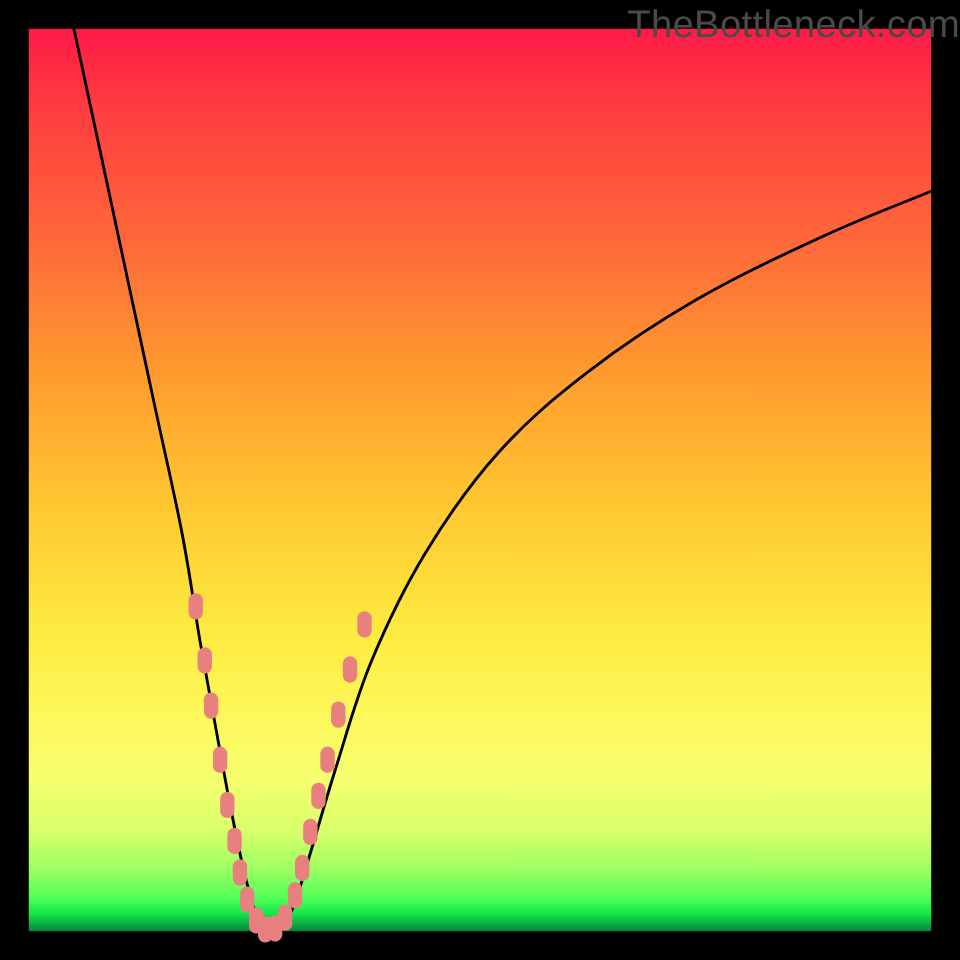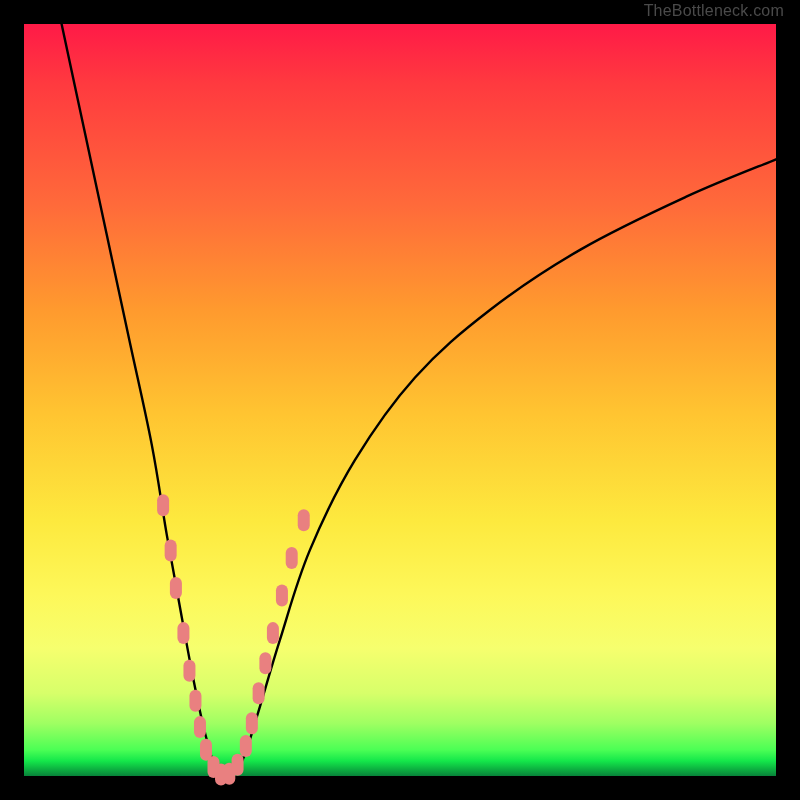--- a/index.html
+++ b/index.html
@@ -46,23 +46,23 @@
     position: absolute;
     top: 24px;
     left: 24px;
     width: 752px;
     height: 752px;
     overflow: visible;
   }
   .watermark {
     position: absolute;
     top: 2px;
-    right: 16px;
+    right: 0;
     color: #4a4a4a;
-    font-size: 16px;
+    font-size: 32px;
     font-weight: 500;
     letter-spacing: 0.2px;
     user-select: none;
   }
 </style>
 </head>
 <body>
 
 <div class="frame">
   <div class="plot-area"></div>

